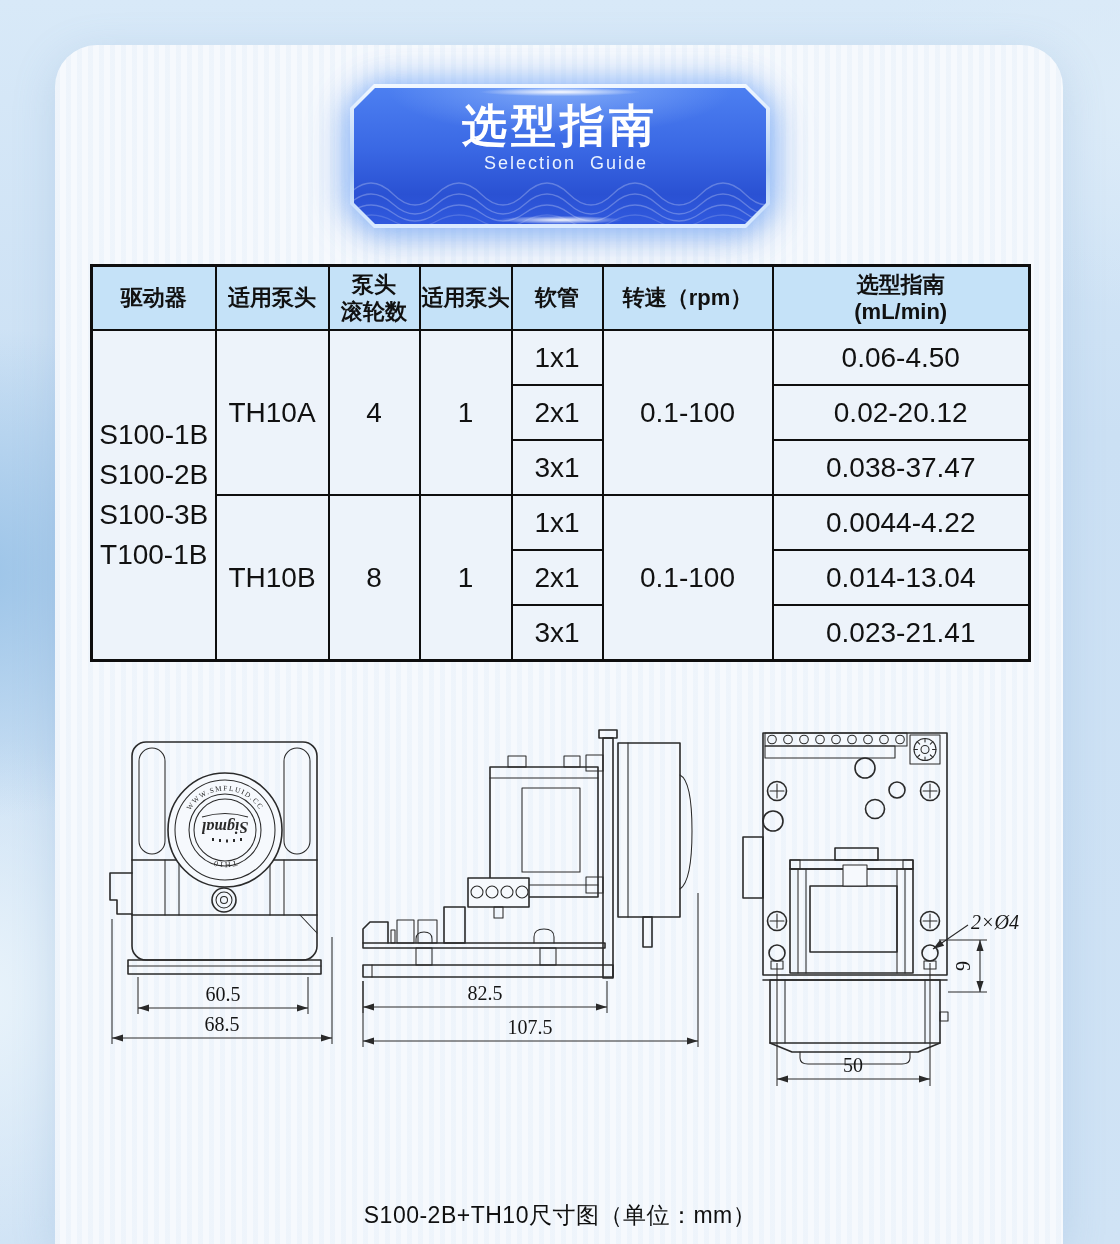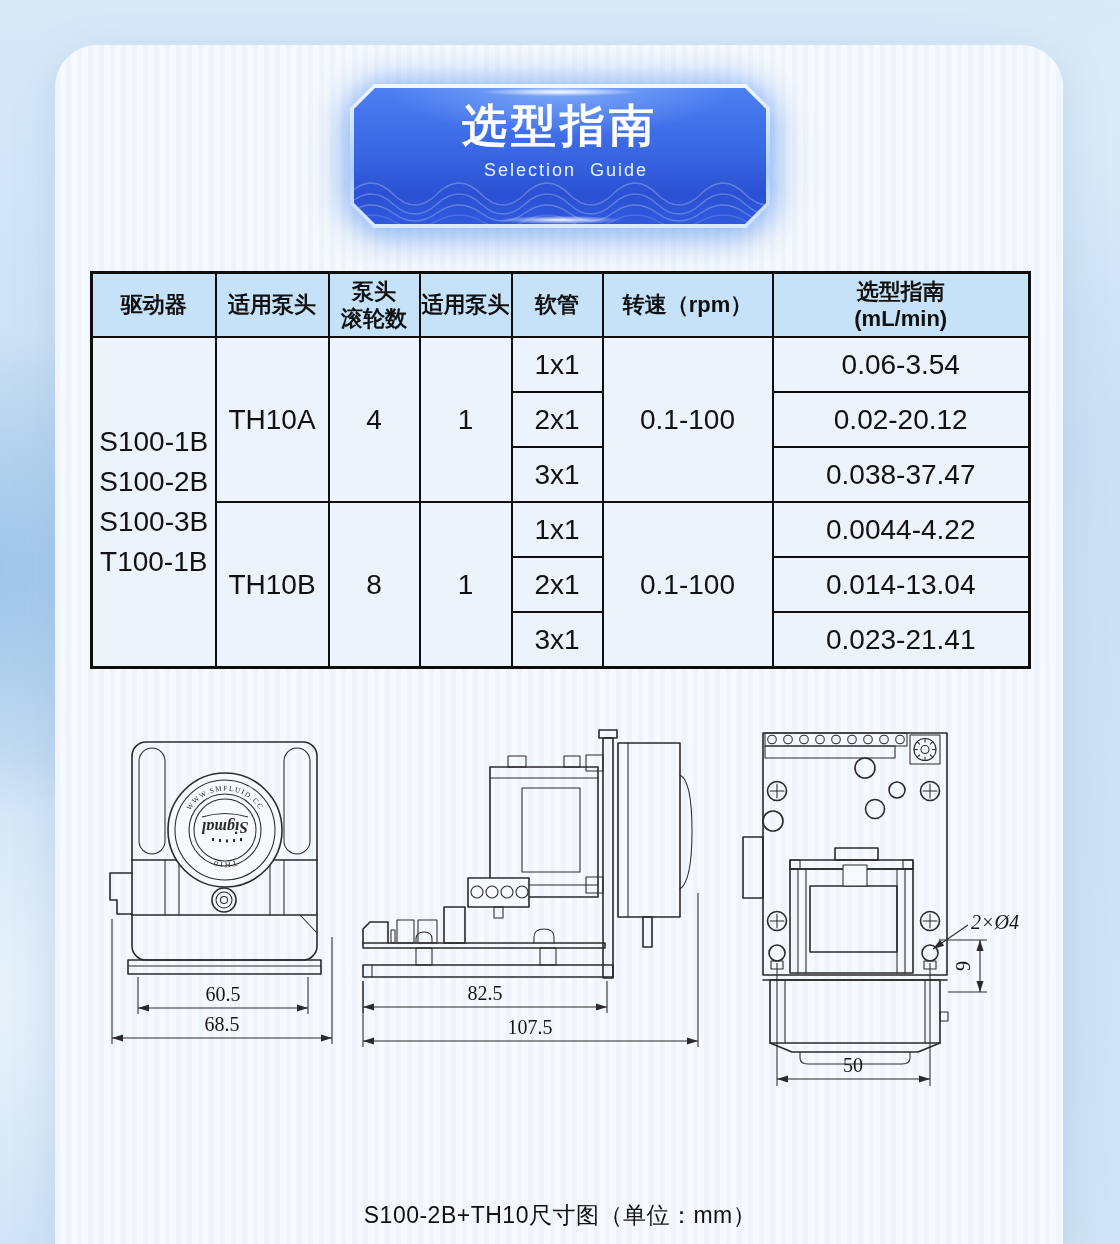--- a/index.html
+++ b/index.html
@@ -30,28 +30,28 @@
   .banner-border{ position:absolute; inset:0; background:linear-gradient(180deg,#f2f8ff,#aecdf6 60%,#dcecff); }
   .banner{ position:absolute; inset:4px;
     background:
       radial-gradient(60% 50% at 50% 0%, rgba(170,205,255,.55), rgba(170,205,255,0) 70%),
       linear-gradient(180deg, #4c7ff1 0%, #3a68e4 45%, #2a51d3 78%, #3059de 100%);
     clip-path:polygon(21px 0, calc(100% - 21px) 0, 100% 21px, 100% calc(100% - 21px),
         calc(100% - 21px) 100%, 21px 100%, 0 calc(100% - 21px), 0 21px);
     overflow:hidden; text-align:center;
   }
   .banner-title{ margin-top:13px; font-size:45px; font-weight:bold; color:#fff; letter-spacing:4px; line-height:1.1; }
-  .banner-sub{ margin-top:9px; font-size:18px; color:#e9f2ff; letter-spacing:2px; word-spacing:7px;padding-left:12px; }
+  .banner-sub{ margin-top:2px; font-size:18px; color:#e9f2ff; letter-spacing:2px; word-spacing:7px;padding-left:12px; }
   .waves{ position:absolute; left:0; bottom:0; width:100%; height:70px; }
   .glint{ position:absolute; left:50%; transform:translateX(-50%); width:230px; height:12px;
     background:radial-gradient(50% 50% at 50% 50%, rgba(255,255,255,.95), rgba(255,255,255,0) 70%); }
   .glint.top{ top:-2px; } .glint.bottom{ bottom:-2px; width:180px; }
 
   
-  table.spec{ position:absolute; left:90px; top:271px; width:938px; border-collapse:collapse;
+  table.spec{ position:absolute; left:90px; top:264px; width:938px; border-collapse:collapse;
     table-layout:fixed; border:3px solid #0e0e0e; }
   table.spec th, table.spec td{ border:2px solid #0e0e0e; text-align:center; vertical-align:middle; padding:0; }
   table.spec th{ height:62px; background:#c5e2f8; font-size:22px; font-weight:bold; line-height:1.25; }
   table.spec td{ height:53px; background:#edf3fa; font-size:28px; font-weight:normal; }
   .pre{ white-space:pre-line; }
   td.drivers{ font-size:23px; line-height:40px; }
 
   
   .drw{ position:absolute; }
   .ln{ fill:none; stroke:#2a2a2a; stroke-width:1.6; stroke-linejoin:round; stroke-linecap:round; }
@@ -114,21 +114,21 @@
     <tr>
       <td class="drivers pre" rowspan="6">S100-1B
 S100-2B
 S100-3B
 T100-1B</td>
       <td rowspan="3">TH10A</td>
       <td rowspan="3">4</td>
       <td rowspan="3">1</td>
       <td>1x1</td>
       <td rowspan="3">0.1-100</td>
-      <td>0.06-3.54</td>
+      <td>0.06-4.50</td>
     </tr>
     <tr>
       <td>2x1</td>
       <td>0.02-20.12</td>
     </tr>
     <tr>
       <td>3x1</td>
       <td>0.038-37.47</td>
     </tr>
     <tr>

